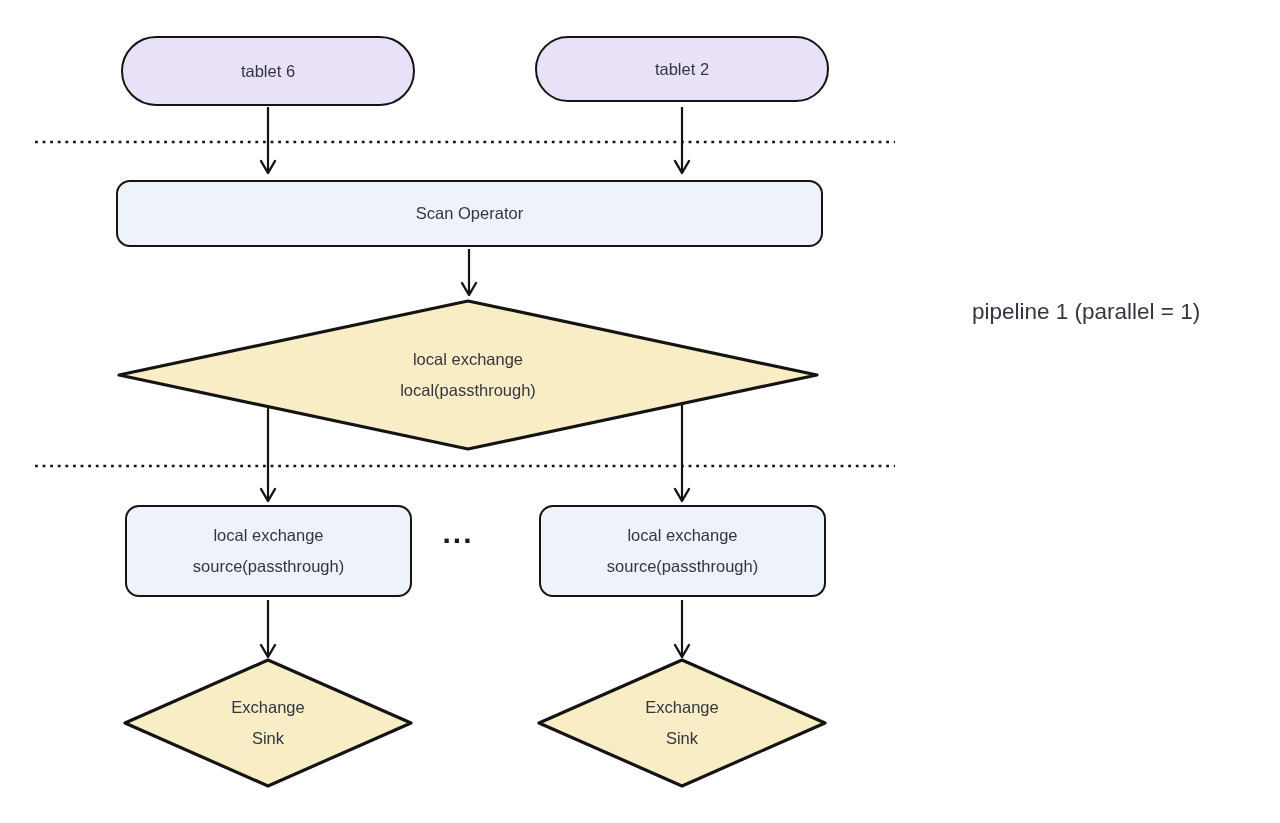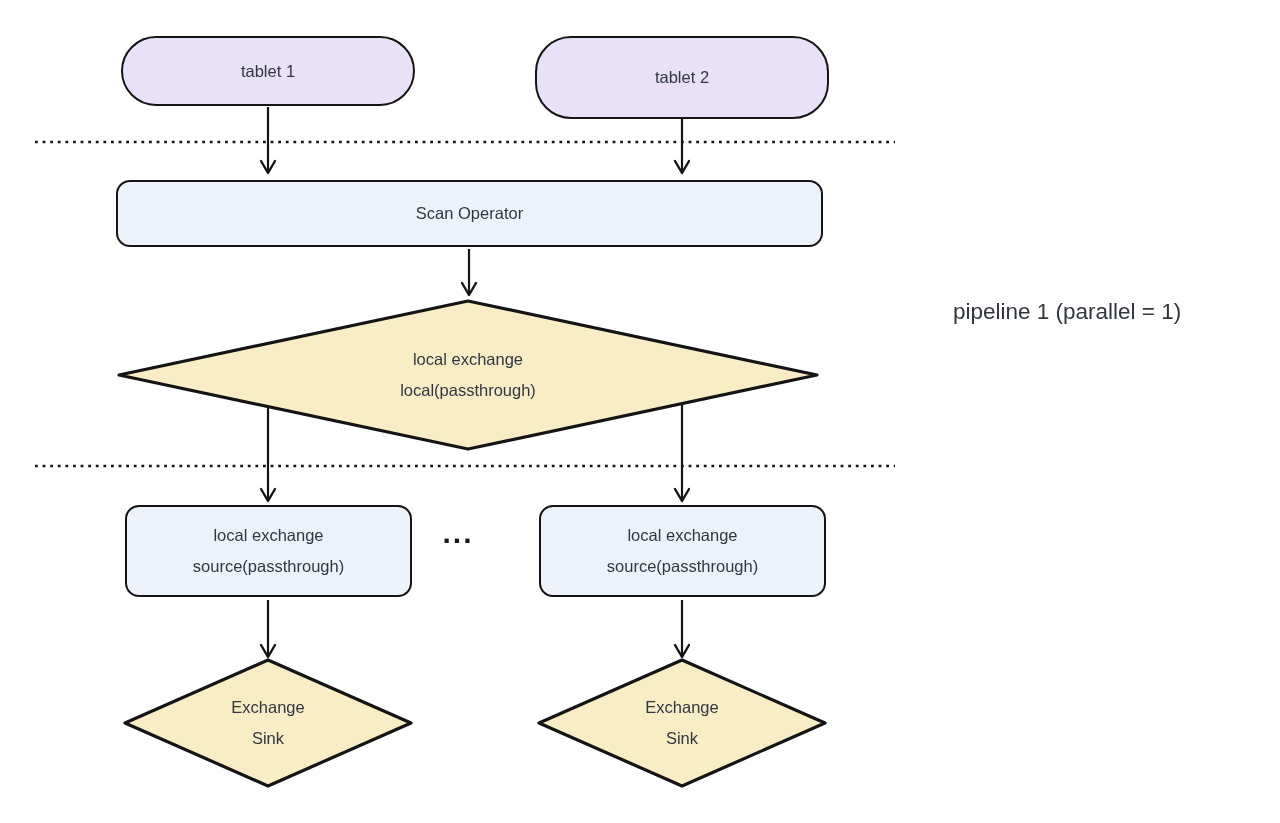--- a/index.html
+++ b/index.html
@@ -81,20 +81,21 @@
     font-weight: bold;
     font-size: 30px;
     letter-spacing: 2px;
     line-height: 30px;
     text-align: center;
   }
   .pipeline-label {
     font-size: 22.5px;
     line-height: 30px;
     white-space: nowrap;
+    margin-left: 19px;
   }
 </style>
 </head>
 <body>
 
 <div class="canvas">
 
   <svg class="edges" viewBox="0 0 1280 823" xmlns="http://www.w3.org/2000/svg">
 
     <path class="dotted-line" d="M35,142 L895,142"></path>
@@ -128,23 +129,23 @@
       <line class="arrow-line" x1="682" y1="600" x2="682" y2="656"></line>
       <polyline class="arrow-head" points="675,645 682,657 689,645"></polyline>
     </g>
 
     <polygon class="diamond-shape" points="468,301 817,375 468,449 119,375"></polygon>
     <polygon class="diamond-shape" points="268,660 411,723 268,786 125,723"></polygon>
     <polygon class="diamond-shape" points="682,660 825,723 682,786 539,723"></polygon>
   </svg>
 
   <div class="node pill" style="left:121px; top:36px; width:294px; height:70px;">
-    <span>tablet 1</span>
+    <span>tablet 6</span>
   </div>
-  <div class="node pill" style="left:535px; top:36px; width:294px; height:83px;">
+  <div class="node pill" style="left:535px; top:36px; width:294px; height:66px;">
     <span>tablet 2</span>
   </div>
 
   <div class="node rect" style="left:116px; top:180px; width:707px; height:67px;">
     <span>Scan Operator</span>
   </div>
 
   <div class="node diamond-text" style="left:318px; top:344px; width:300px; height:62px;">
     <span>local exchange</span>
     <span>local(passthrough)</span>

